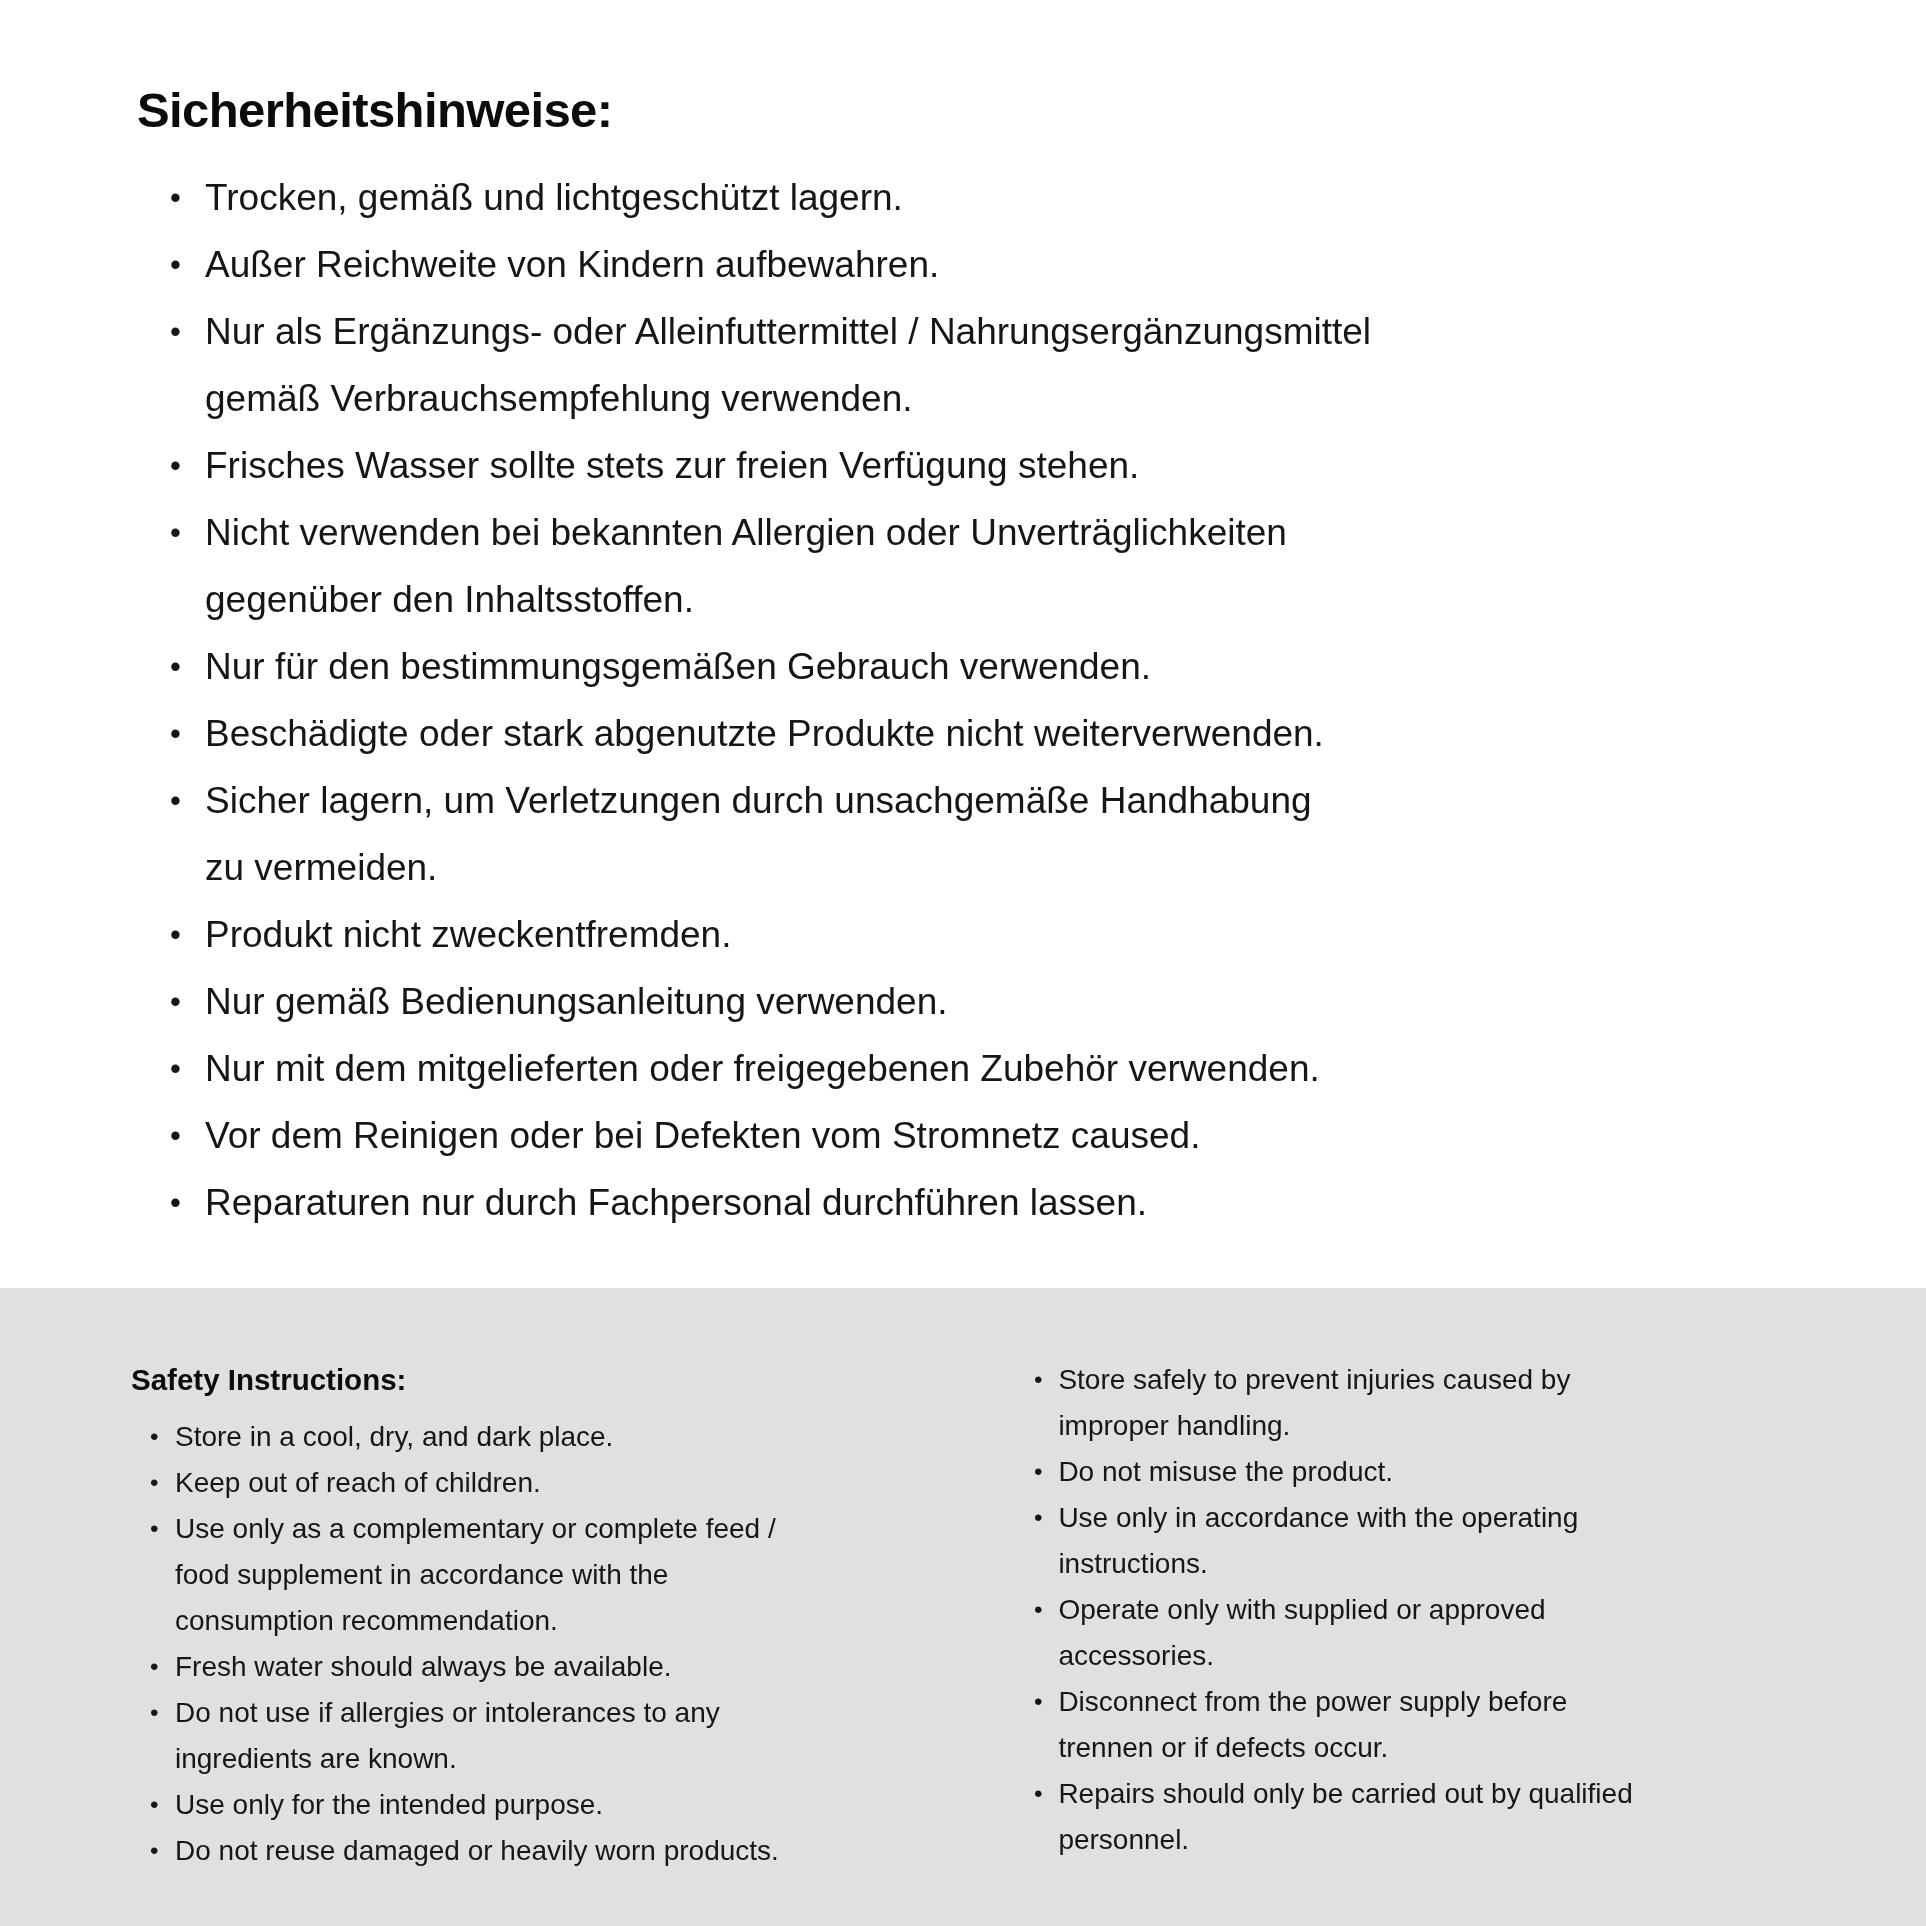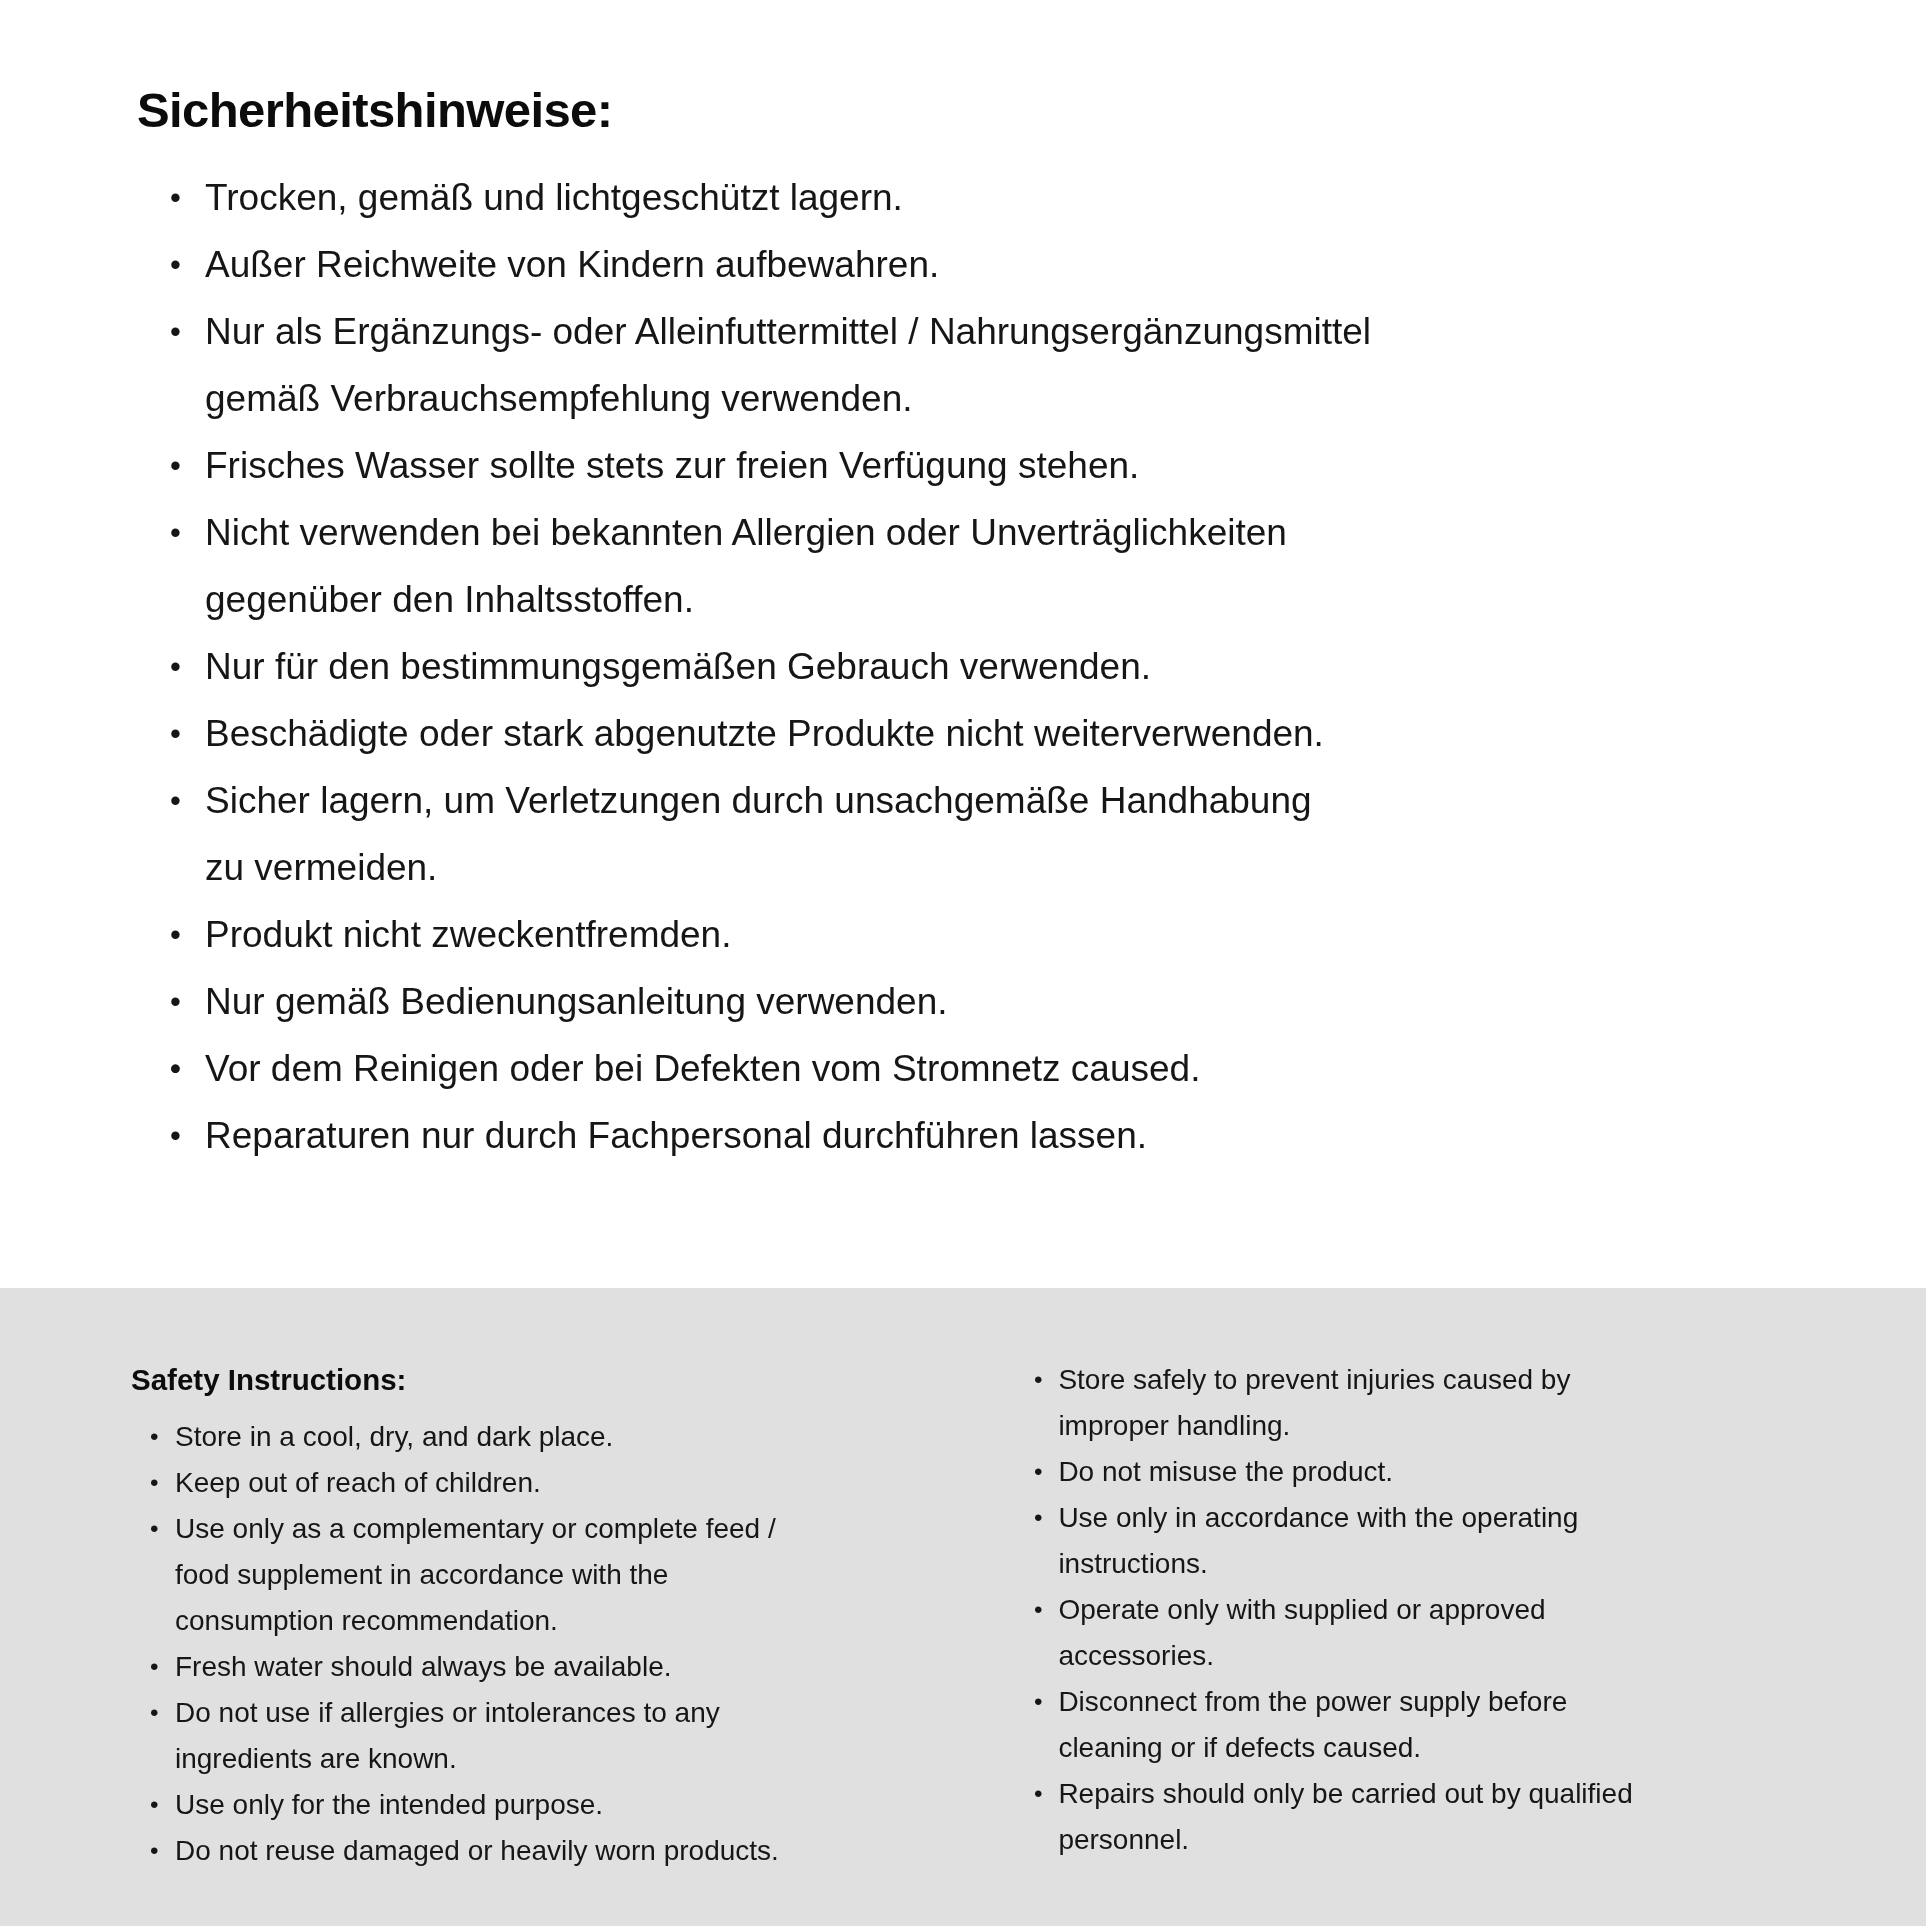--- a/index.html
+++ b/index.html
@@ -151,20 +151,21 @@
         <li>
         <span class="bullet">•</span>
         <span class="item-text">Produkt nicht zweckentfremden.</span>
       </li>
         <li>
         <span class="bullet">•</span>
         <span class="item-text">Nur gemäß Bedienungsanleitung verwenden.</span>
       </li>
         <li>
         <span class="bullet">•</span>
+        <span class="item-text">Nur mit dem mitgelieferten oder freigegebenen Zubehör verwenden.</span>
       </li>
         <li>
         <span class="bullet">•</span>
         <span class="item-text">Vor dem Reinigen oder bei Defekten vom Stromnetz caused.</span>
       </li>
         <li>
         <span class="bullet">•</span>
         <span class="item-text">Reparaturen nur durch Fachpersonal durchführen lassen.</span>
       </li>
       </ul>
@@ -224,21 +225,21 @@
 instructions.</span>
         </li>
           <li>
           <span class="bullet">•</span>
           <span class="item-text">Operate only with supplied or approved
 accessories.</span>
         </li>
           <li>
           <span class="bullet">•</span>
           <span class="item-text">Disconnect from the power supply before
-cleaning or if defects caused.</span>
+trennen or if defects occur.</span>
         </li>
           <li>
           <span class="bullet">•</span>
           <span class="item-text">Repairs should only be carried out by qualified
 personnel.</span>
         </li>
         </ul>
     </div>
   </section>
 

